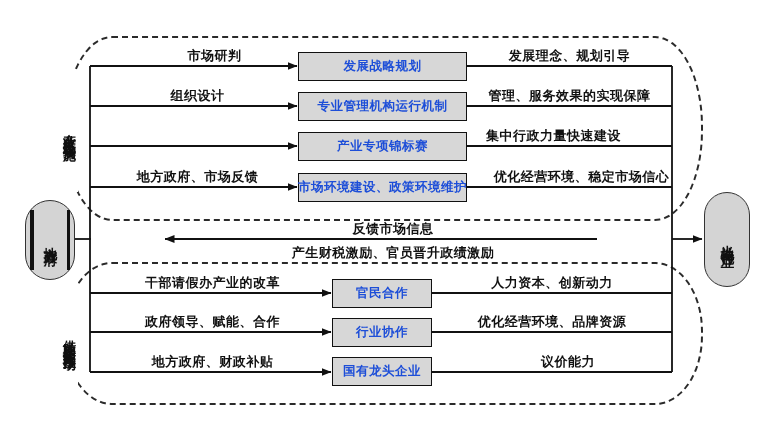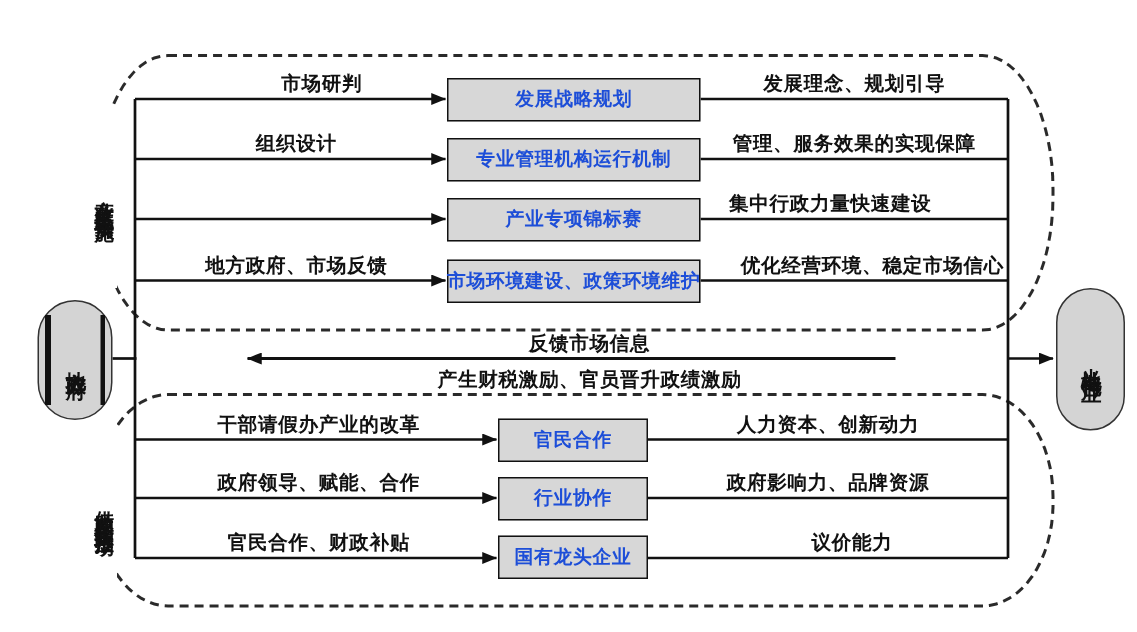--- a/index.html
+++ b/index.html
@@ -115,23 +115,23 @@
   <div class="lbl" style="left:467px;top:48px;width:205px">发展理念、规划引导</div>
   <div class="lbl" style="left:467px;top:88px;width:205px">管理、服务效果的实现保障</div>
   <div class="lbl" style="left:467px;top:128px;width:173px">集中行政力量快速建设</div>
   <div class="lbl" style="left:467px;top:169px;width:229px">优化经营环境、稳定市场信心</div>
 
   <div class="lbl" style="left:163px;top:221px;width:460px">反馈市场信息</div>
   <div class="lbl" style="left:163px;top:245px;width:460px">产生财税激励、官员晋升政绩激励</div>
 
   <div class="lbl" style="left:95px;top:275px;width:235px">干部请假办产业的改革</div>
   <div class="lbl" style="left:95px;top:314px;width:235px">政府领导、赋能、合作</div>
-  <div class="lbl" style="left:95px;top:354px;width:235px">官民合作、财政补贴</div>
+  <div class="lbl" style="left:95px;top:354px;width:235px">地方政府、财政补贴</div>
 
   <div class="box bbox" style="top:279px">官民合作</div>
   <div class="box bbox" style="top:318px">行业协作</div>
   <div class="box bbox" style="top:357px">国有龙头企业</div>
 
   <div class="lbl" style="left:432px;top:275px;width:240px">人力资本、创新动力</div>
-  <div class="lbl" style="left:432px;top:314px;width:240px">政府影响力、品牌资源</div>
+  <div class="lbl" style="left:432px;top:314px;width:240px">优化经营环境、品牌资源</div>
   <div class="lbl" style="left:448px;top:354px;width:240px">议价能力</div>
 
 </div>
 
 </body></html>

